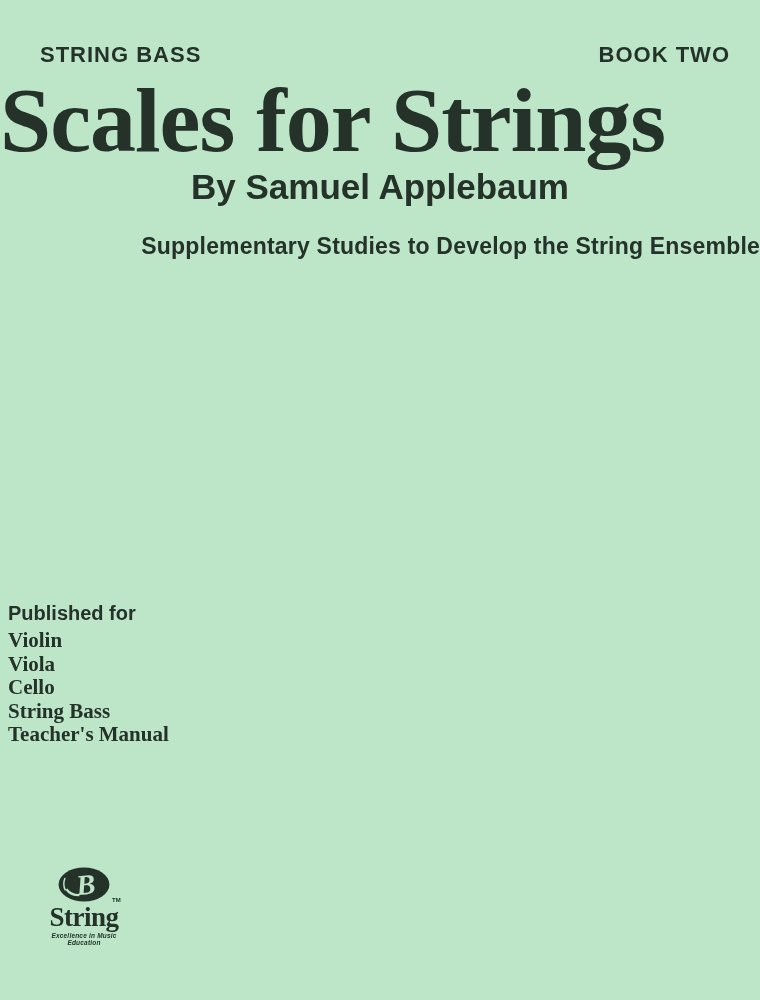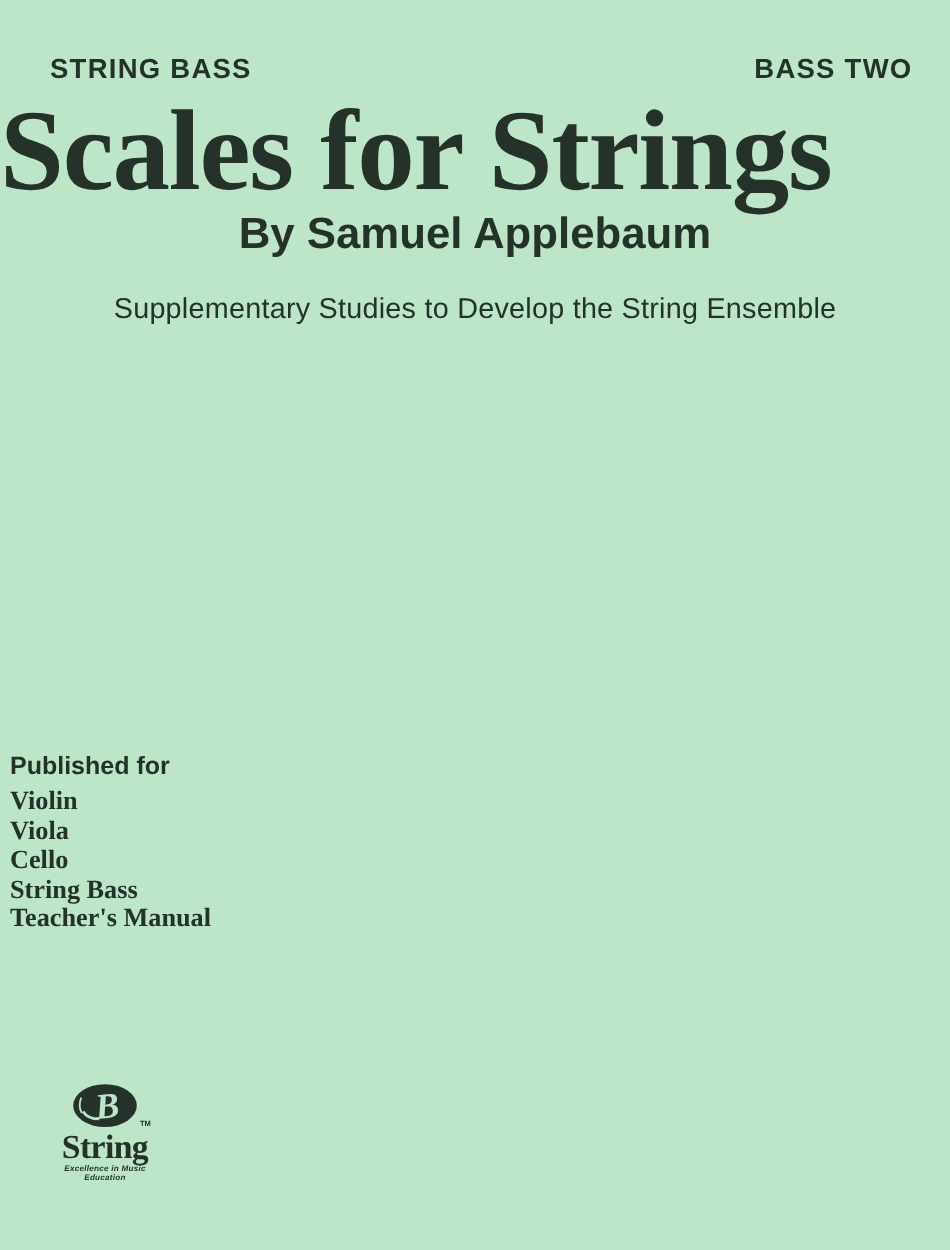--- a/index.html
+++ b/index.html
@@ -40,22 +40,22 @@
     white-space:nowrap;
   }
   .byline{
     position:absolute;top:167px;left:0;right:0;
     text-align:center;
     font-weight:bold;font-size:35px;
     white-space:nowrap;
   }
   .subtitle{
     position:absolute;top:233px;left:0;right:0;
-    text-align:center;
-    font-weight:normal;font-size:23px;
+    text-align:right;
+    font-weight:bold;font-size:23px;
     letter-spacing:0.2px;
     white-space:nowrap;
   }
 
   
   .published{
     position:absolute;top:602px;left:0;right:0;
     text-align:left;
   }
   .published-inner{transform:translateX(8px);}
@@ -95,21 +95,21 @@
     position:absolute;left:668px;top:888px;
   }
 </style>
 </head>
 <body>
 
 <div class="page">
 
   <div class="corner-label corner-left">STRING BASS</div>
 
-  <div class="corner-label corner-right">BASS TWO</div>
+  <div class="corner-label corner-right">BOOK TWO</div>
 
   <div class="title">Scales for Strings</div>
 
   <div class="byline">By Samuel Applebaum</div>
 
   <div class="subtitle">Supplementary Studies to Develop the String Ensemble</div>
 
   <div class="published">
     <div class="published-inner">
       <div class="published-heading">Published for</div>

